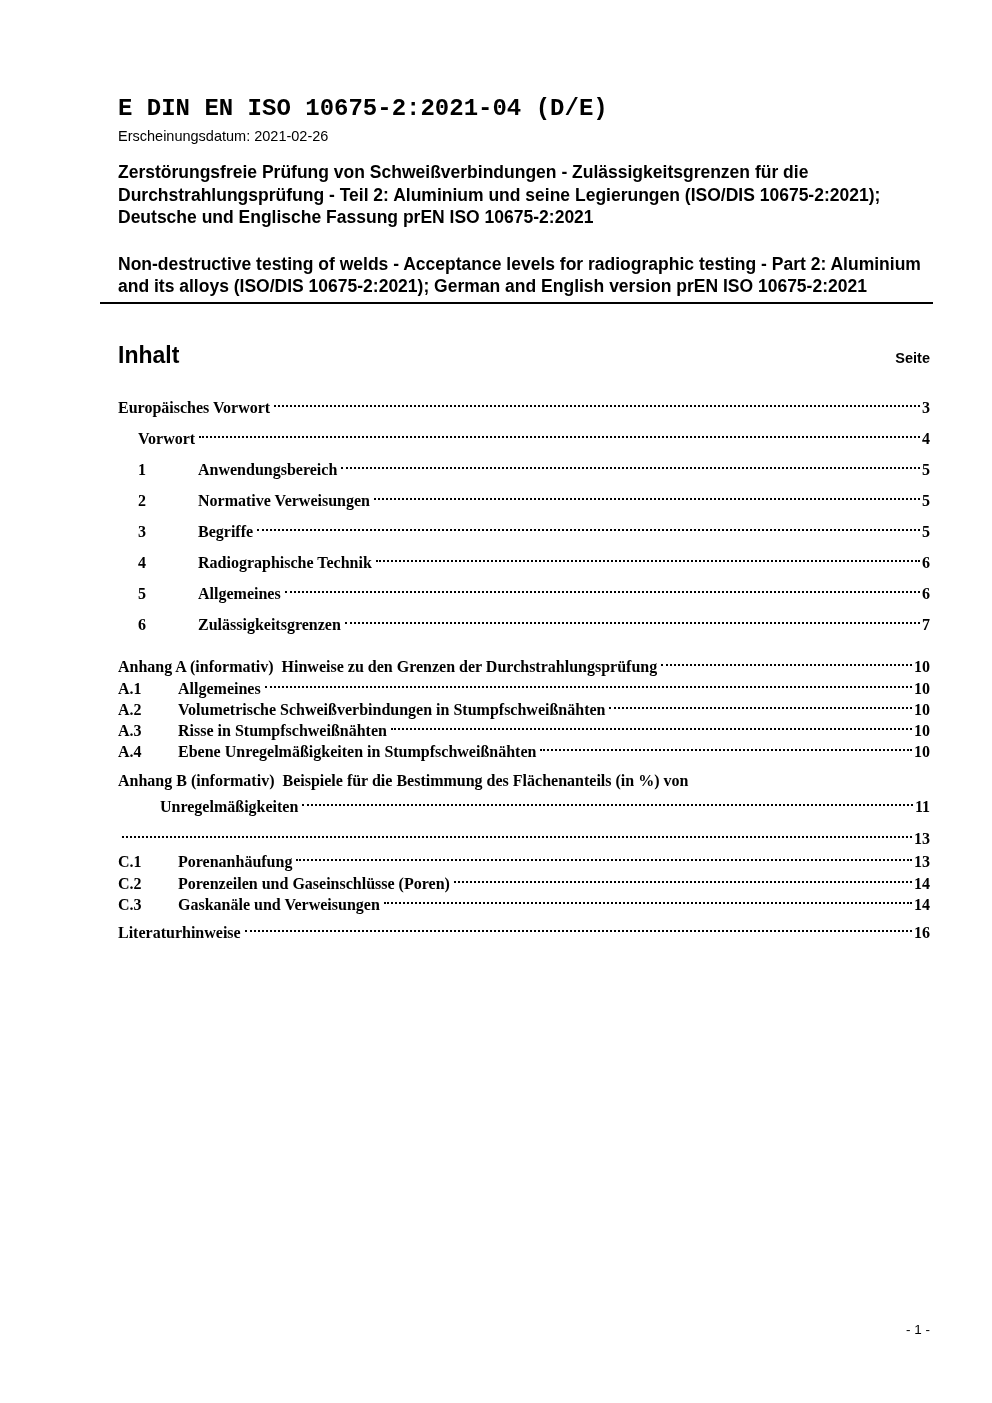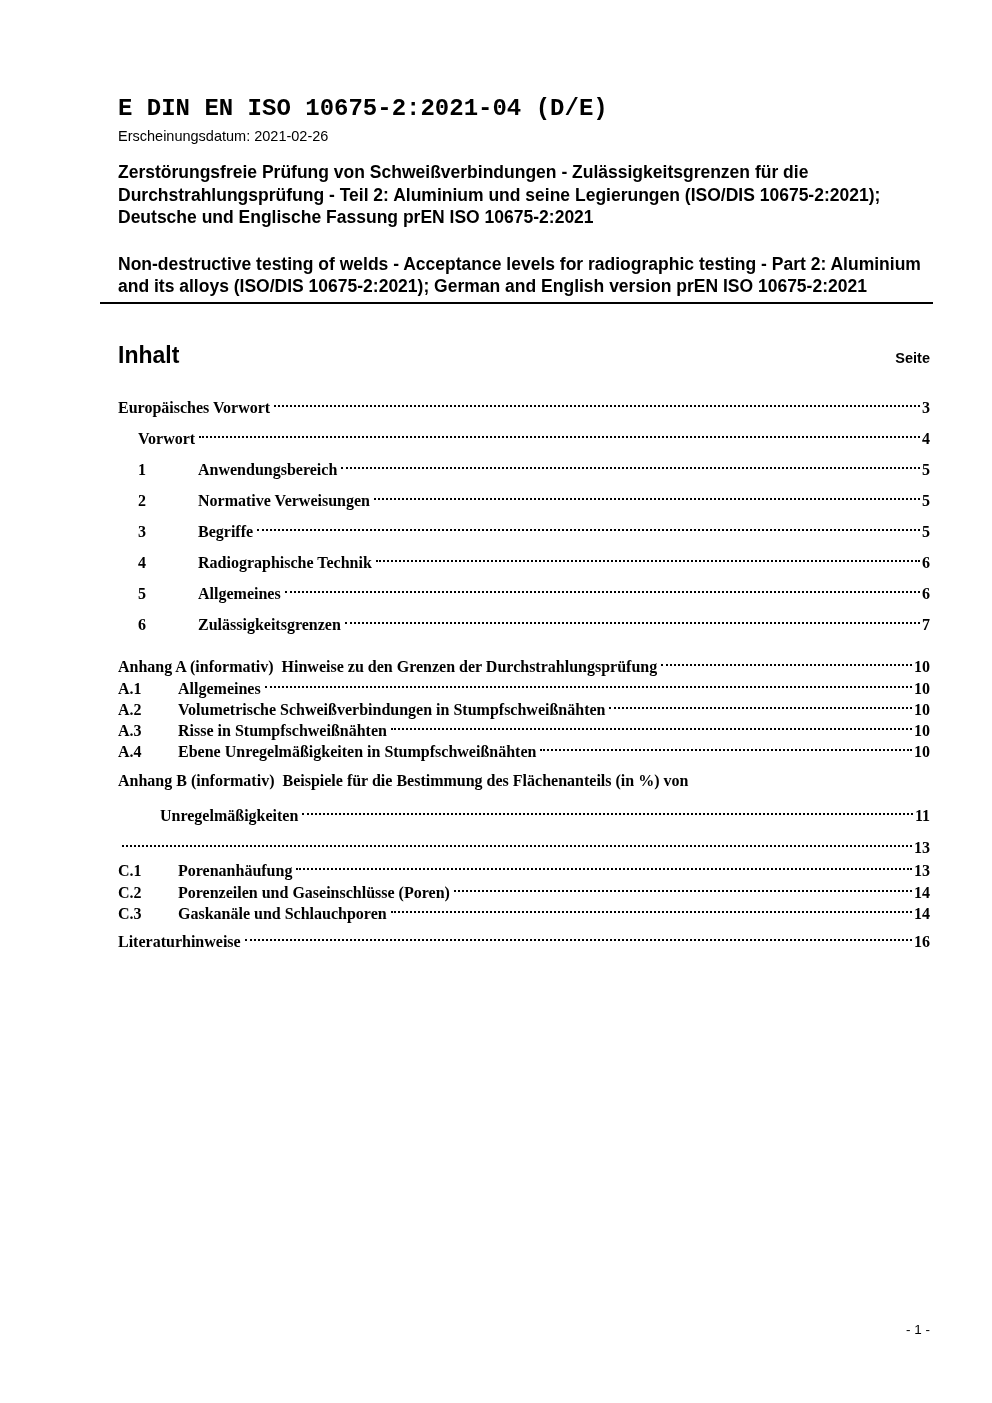--- a/index.html
+++ b/index.html
@@ -47,21 +47,21 @@
   }
   .toc-page { flex:none; }
   .indent2 { margin-left:42px; }
   .mt-main  { margin-top:14px;margin-left:20px; }
   .mt-annexA{ margin-top:25px; }
   .mt-annexB{ margin-top:12px; }
   .mt-annexC{ margin-top:15px; }
   .mt-sub5  { margin-top:5px; }
   .mt-sub4  { margin-top:4px; }
   .mt-sub6  { margin-top:6px; }
-  .mt-line2 { margin-top:18px; }
+  .mt-line2 { margin-top:9px; }
   .mt-lit   { margin-top:11px; }
   .footer-page {
     position:absolute; top:1322px; right:62px;
     font-size:13.5px; line-height:15px; white-space:pre;
   }
 </style>
 </head>
 <body>
 
 <div class="content">
@@ -194,21 +194,21 @@
 
     <div class="toc-row mt-sub5">
       <span class="toc-num">C.2</span>
       <span class="toc-label">Porenzeilen und Gaseinschlüsse (Poren)</span>
       <span class="leader"></span>
       <span class="toc-page">14</span>
     </div>
 
     <div class="toc-row mt-sub4">
       <span class="toc-num">C.3</span>
-      <span class="toc-label">Gaskanäle und Schlauchporen</span>
+      <span class="toc-label">Gaskanäle und Verweisungen</span>
       <span class="leader"></span>
       <span class="toc-page">14</span>
     </div>
 
     <div class="toc-row mt-lit">
       <span class="toc-label">Literaturhinweise</span>
       <span class="leader"></span>
       <span class="toc-page">16</span>
     </div>
 

